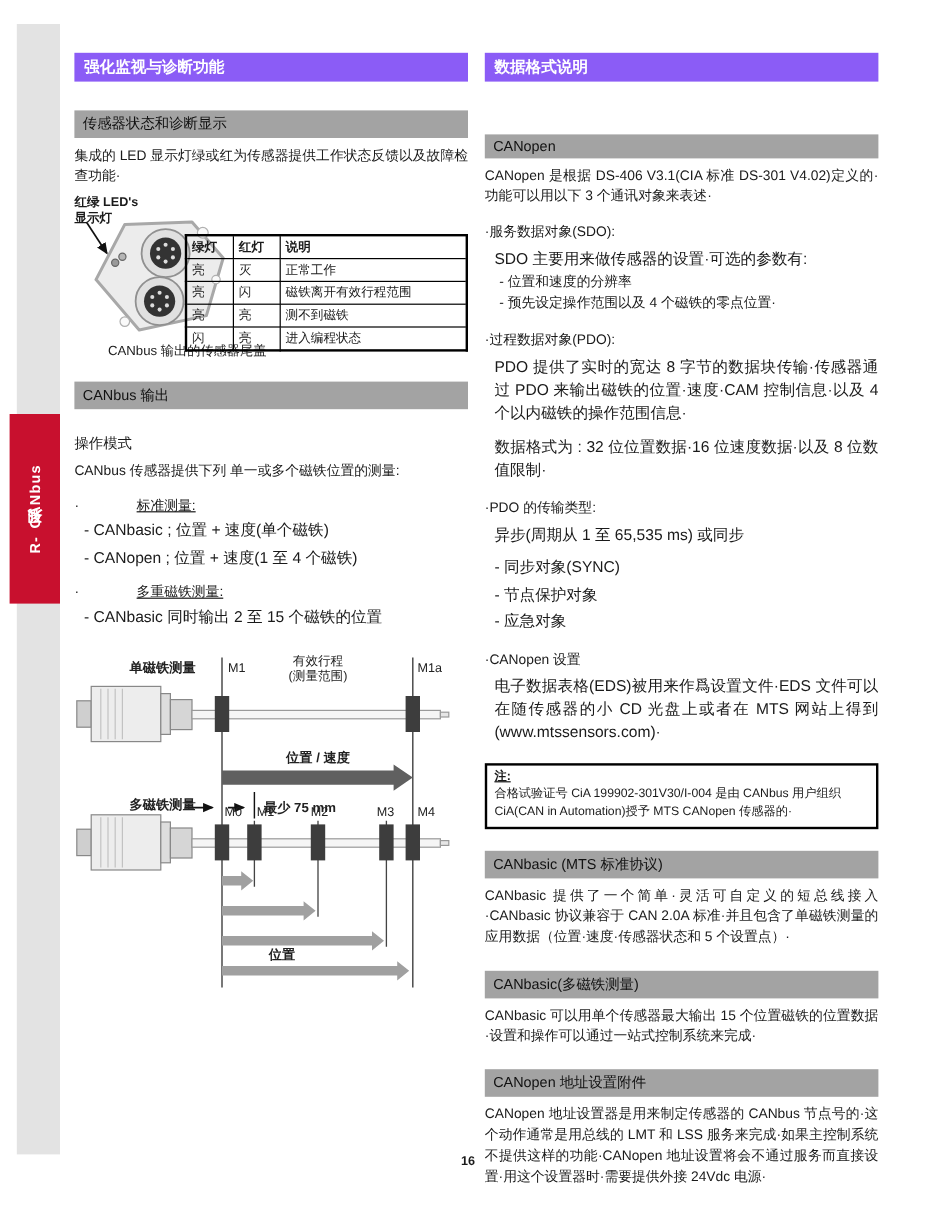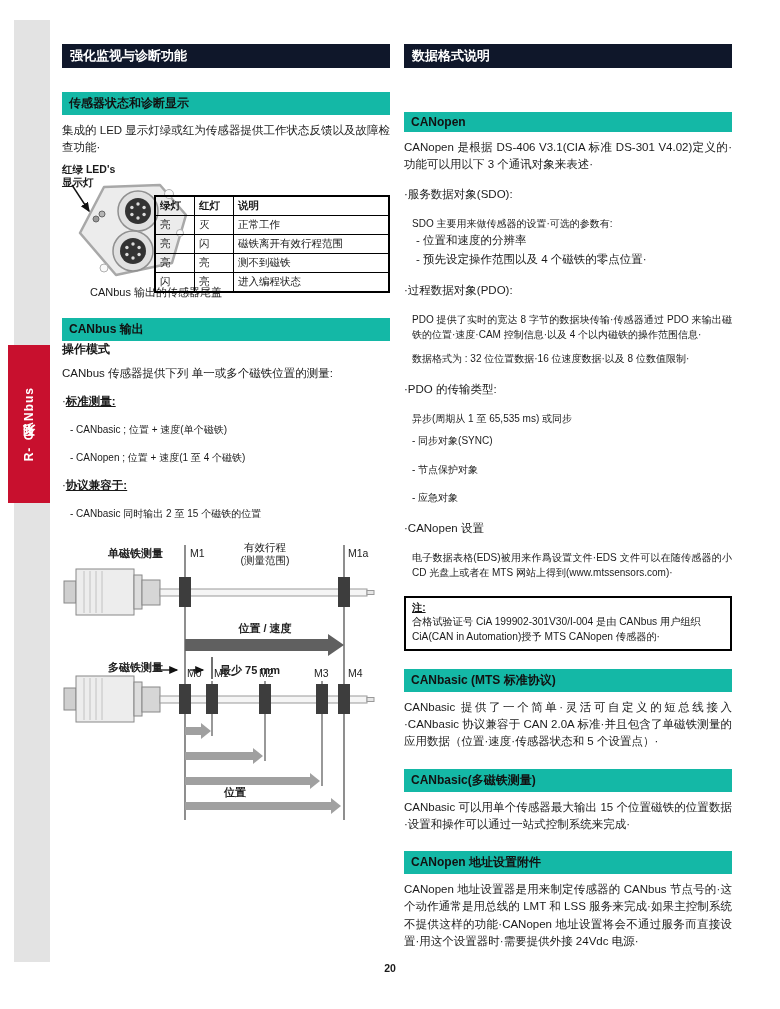--- a/index.html
+++ b/index.html
@@ -17,35 +17,35 @@
   .sidebar-tab span{
     writing-mode:vertical-rl;transform:rotate(180deg);
     color:#fff;font-weight:bold;font-size:12px;letter-spacing:1px;white-space:nowrap;
   }
   
   .col{position:absolute;top:44px;width:328px;}
   .col-left{left:62px;}
   .col-right{left:404px;}
   
   .banner{
-    background:#0f172a;color:#fff;font-weight:bold;font-size:13px;
+    background:#8b5cf6;color:#fff;font-weight:bold;font-size:13px;
     height:24px;line-height:24px;padding-left:8px;box-sizing:border-box;
   }
   .h-bar{
-    background:#14b8a6;color:#111;font-weight:bold;font-size:12px;
+    background:#a3a3a3;color:#111;font-weight:normal;font-size:12px;
     padding:3px 7px;margin-top:18px;
   }
   .h-bar.first-left{margin-top:24px;}
   .h-bar.first-right{margin-top:44px;}
-  .h-plain{font-weight:bold;font-size:12px;}
+  .h-plain{font-weight:normal;font-size:12px;margin-top:20px;}
   
   p.body{font-size:11.5px;line-height:1.5;margin:7px 0 0;text-align:justify;}
   .li-title{font-size:11.5px;margin-top:12px;}
-  .li-title .u{font-weight:bold;text-decoration:underline;}
-  .li-item{font-size:10px;line-height:1.45;margin:14px 0 0 8px;}
+  .li-title .u{font-weight:normal;text-decoration:underline;margin-left:48px;}
+  .li-item{font-size:13px;line-height:1.45;margin:4px 0 0 8px;}
   .li-sub{font-size:11.5px;line-height:1.5;margin:1px 0 0 12px;}
   
   .photo-row{position:relative;height:118px;margin-top:6px;}
   .led-label{position:absolute;left:0;top:0;font-size:10.5px;font-weight:bold;line-height:1.25;}
   .photo-svg{position:absolute;left:8px;top:18px;}
   .led-table{
     position:absolute;right:0;top:32px;width:236px;border-collapse:collapse;
     font-size:10.5px;
   }
   .led-table th,.led-table td{border:1px solid #000;padding:2px 4px;text-align:left;}
@@ -164,21 +164,21 @@
     <div class="h-plain">操作模式</div>
     <p class="body">CANbus 传感器提供下列 单一或多个磁铁位置的测量:</p>
 
     <div class="li-title">
       <span>·</span><span class="u">标准测量:</span>
     </div>
     <div class="li-item">- CANbasic ; 位置 + 速度(单个磁铁)</div>
     <div class="li-item">- CANopen ; 位置 + 速度(1 至 4 个磁铁)</div>
 
     <div class="li-title">
-      <span>·</span><span class="u">协议兼容于:</span>
+      <span>·</span><span class="u">多重磁铁测量:</span>
     </div>
     <div class="li-item">- CANbasic 同时输出 2 至 15 个磁铁的位置</div>
 
     
     <svg class="diagram" width="328" height="295" viewBox="0 0 328 295">
       <defs>
         <marker id="ah-diag" markerWidth="8" markerHeight="8" refX="6" refY="3" orient="auto">
           <path d="M0,0 L7,3 L0,6 Z" fill="#111"></path>
         </marker>
       </defs>
@@ -286,14 +286,14 @@
     <div class="h-bar">CANbasic (MTS 标准协议)</div>
     <p class="body">CANbasic 提供了一个简单·灵活可自定义的短总线接入·CANbasic 协议兼容于 CAN 2.0A 标准·并且包含了单磁铁测量的应用数据（位置·速度·传感器状态和 5 个设置点）·</p>
 
     <div class="h-bar">CANbasic(多磁铁测量)</div>
     <p class="body">CANbasic 可以用单个传感器最大输出 15 个位置磁铁的位置数据·设置和操作可以通过一站式控制系统来完成·</p>
 
     <div class="h-bar">CANopen 地址设置附件</div>
     <p class="body">CANopen 地址设置器是用来制定传感器的 CANbus 节点号的·这个动作通常是用总线的 LMT 和 LSS 服务来完成·如果主控制系统不提供这样的功能·CANopen 地址设置将会不通过服务而直接设置·用这个设置器时·需要提供外接 24Vdc 电源·</p>
   </div>
 
-  <div class="page-number">20</div>
+  <div class="page-number">16</div>
 </div>
 
 </body></html>

